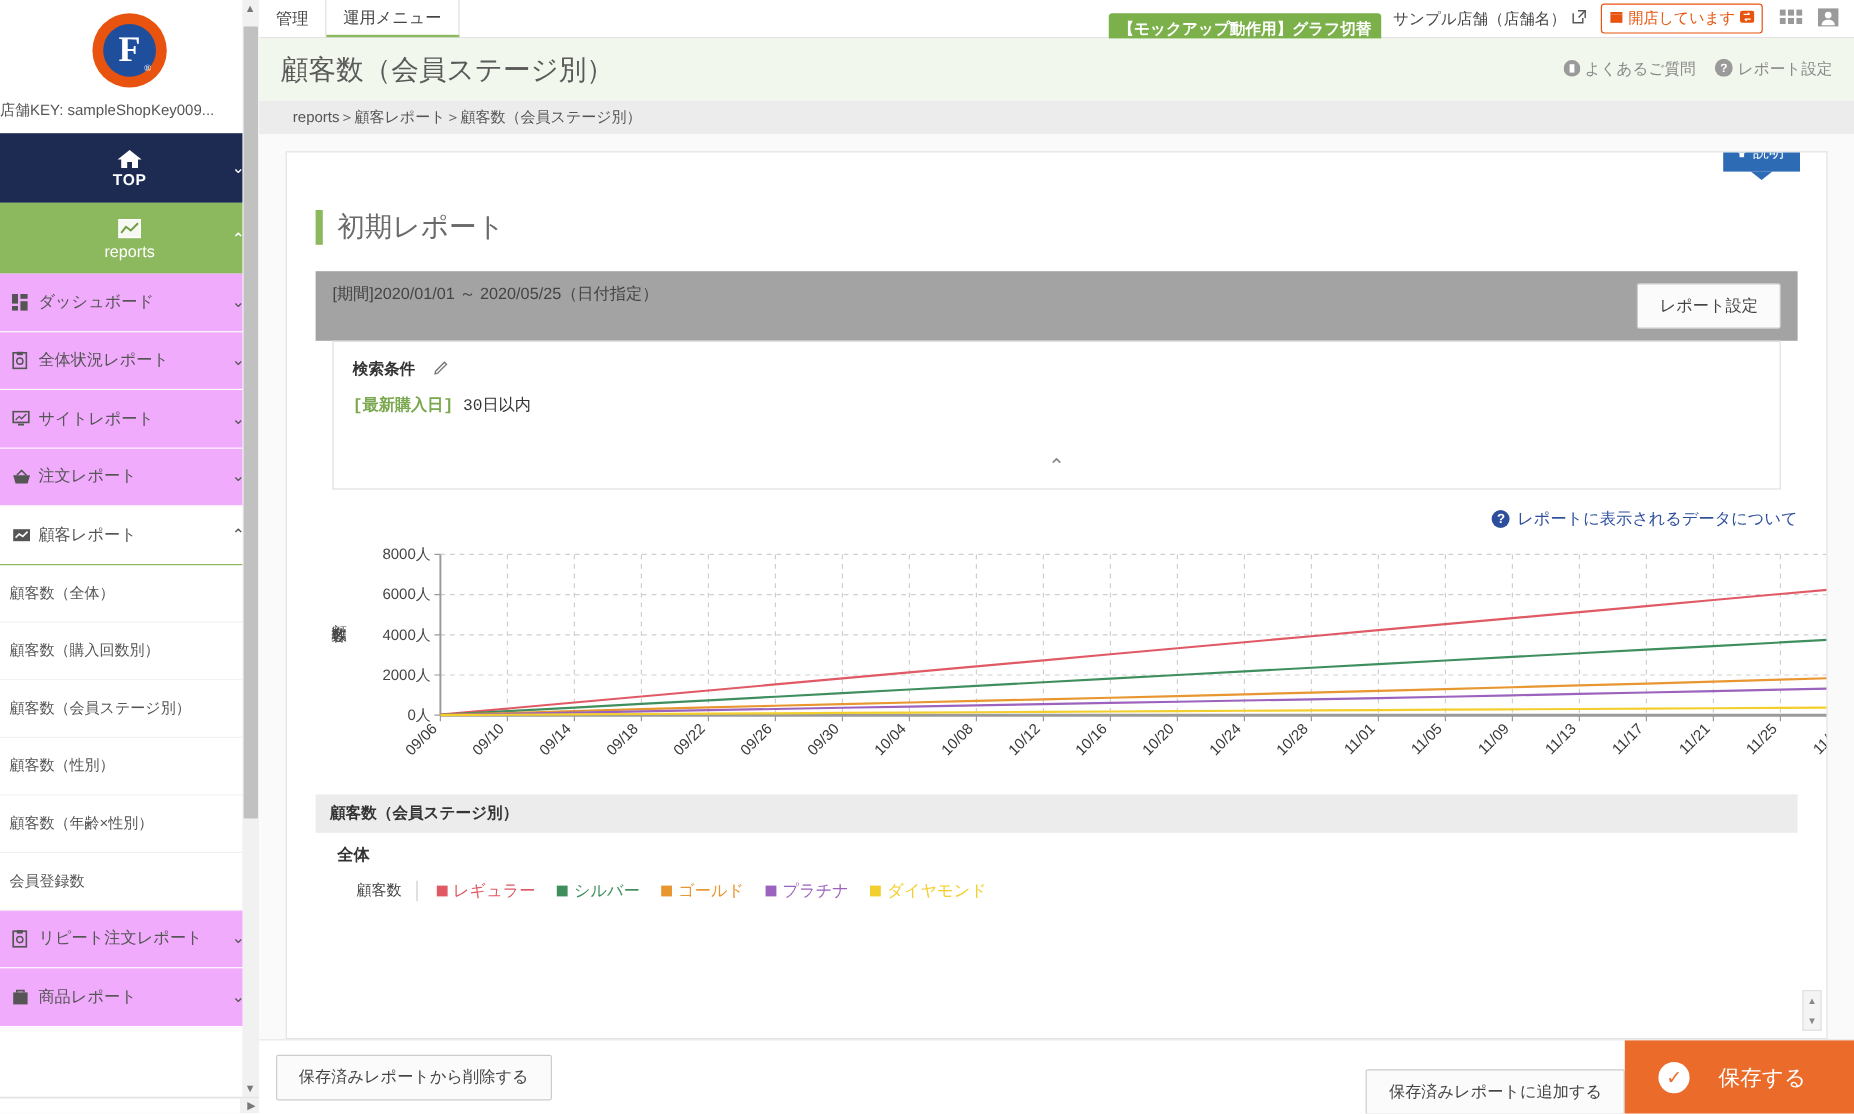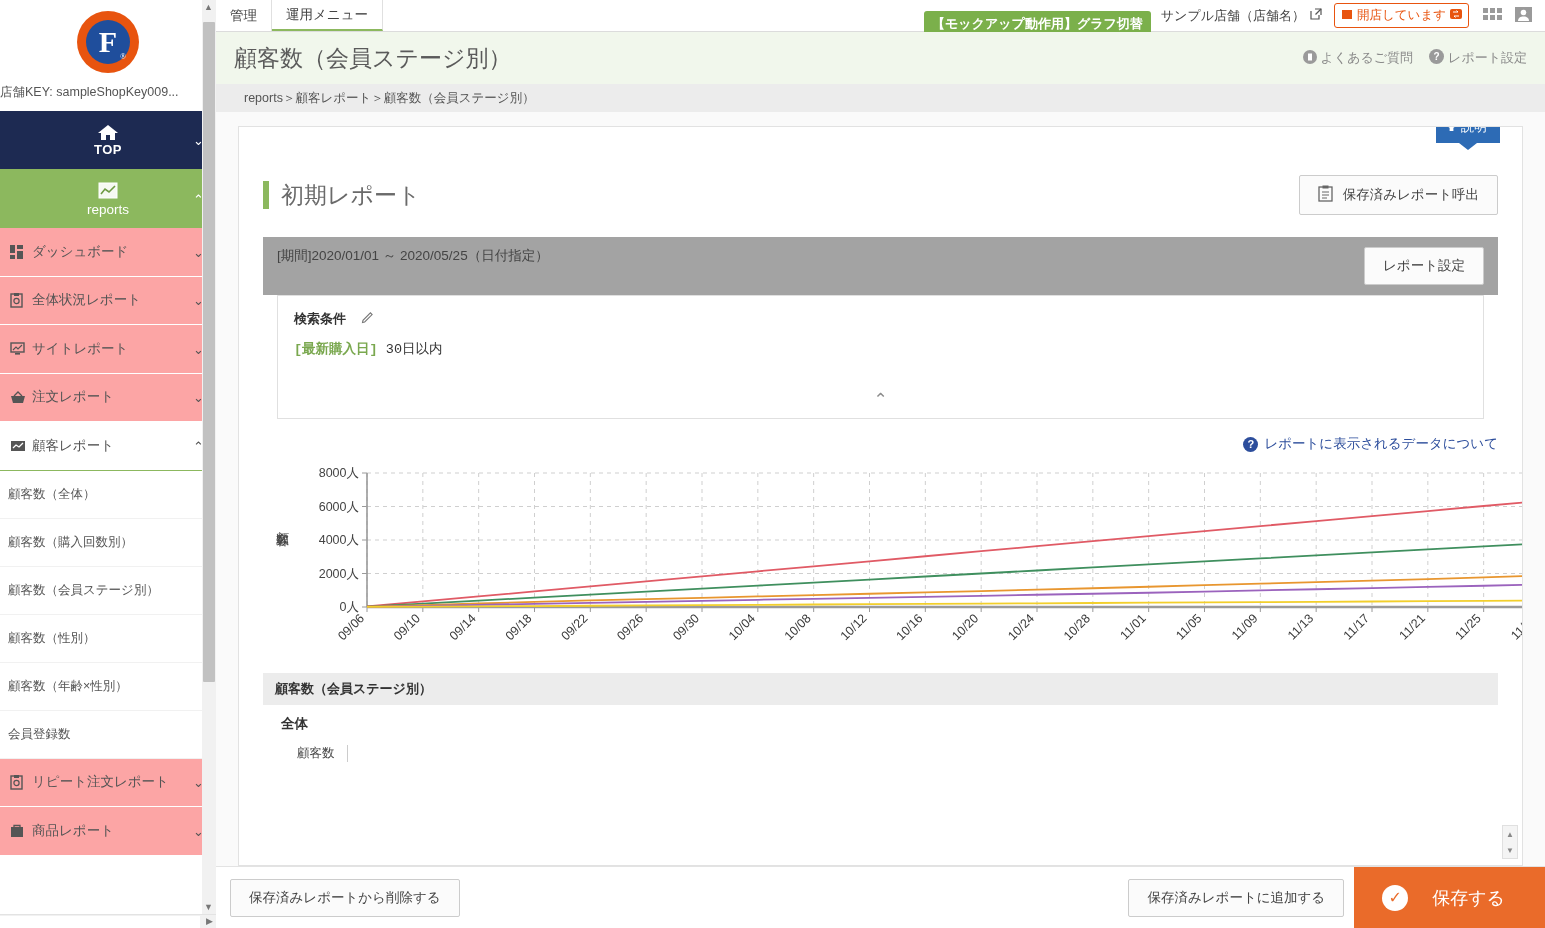--- a/index.html
+++ b/index.html
@@ -41,21 +41,21 @@
   .nav-reports {
     height:59px; background:#8cb85e; color:#fff; display:flex; flex-direction:column;
     align-items:center; justify-content:center; position:relative; cursor:pointer;
   }
   .nav-reports .lbl { font-size:13.5px; margin-top:2px; }
   .chev { position:absolute; right:12px; top:50%; transform:translateY(-50%); font-size:13px; }
   .nav-icon svg { display:block; }
 
   .group {
     height:48.5px; display:flex; align-items:center; padding-left:10px;
-    background:#fca5a5; border-bottom:1px solid #fff; position:relative; cursor:pointer;
+    background:#f0abfc; border-bottom:1px solid #fff; position:relative; cursor:pointer;
     color:#555; font-size:13.5px;
   }
   .group .gi { width:22px; display:flex; align-items:center; }
   .group.open { background:#fff; border-bottom:1px solid #8cb85e; }
   .sub {
     height:48px; display:flex; align-items:center; padding-left:8px;
     font-size:12.5px; color:#555; border-bottom:1px solid #f1f1f1; cursor:pointer;
     background:#fff;
   }
   .sub.active { background:#f4f4f4; color:#7aa84f; }
@@ -184,21 +184,21 @@
     border:1px solid #e0e0e0; display:flex; flex-direction:column; align-items:center;
     justify-content:space-around; cursor:pointer;
   }
   .vscroll i { font-size:8px; color:#888; font-style:normal;}
 
   
   .footer {
     height:62px; background:#fff; border-top:1px solid #e3e3e3; display:flex;
     align-items:center; justify-content:space-between; padding:0 0 0 14px;
   }
-  .footer-right { display:flex; align-items:center; gap:10px;}
+  .footer-right { display:flex; align-items:flex-end; gap:0;}
   .btn-save {
     background:#ea6b2a; color:#fff; border:none; font-size:18px; height:62px;
     padding:0 40px 0 28px; display:flex; align-items:center; gap:24px; cursor:pointer;
     font-family:inherit;
   }
   .btn-save .ck {
     width:26px;height:26px;border-radius:50%;background:#fff;color:#ea6b2a;
     display:flex;align-items:center;justify-content:center;font-size:16px;font-weight:bold;
   }
 </style>
@@ -446,30 +446,20 @@
             <svg width="11" height="14" viewBox="0 0 11 14">
                 <circle cx="5.5" cy="5" r="4.4" fill="#fff"></circle>
                 <rect x="3.6" y="8.6" width="3.8" height="3.4" fill="#fff"></rect>
               </svg>
           </span>
           <span>説明</span>
         </div>
 
         <div class="rpt-head">
           <div class="rpt-title">初期レポート</div>
-          <div class="btn">
-            <span>
-              <svg width="15" height="17" viewBox="0 0 15 17">
-                  <rect x="1" y="2" width="13" height="14" fill="none" stroke="#666" stroke-width="1.3"></rect>
-                  <rect x="4.5" y="0.5" width="6" height="3" fill="#666"></rect>
-                  <path d="M4 7h7M4 10h7M4 13h5" stroke="#666" stroke-width="1"></path>
-                </svg>
-            </span>
-            <span>保存済みレポート呼出</span>
-          </div>
         </div>
 
         <div class="period-row">
           <div class="period-txt">[期間]2020/01/01 ～ 2020/05/25（日付指定）</div>
           <div class="btn">
             <span>レポート設定</span>
           </div>
         </div>
 
         <div class="cond-box">
@@ -592,20 +582,42 @@
               <polyline points="72,147.74875 127.83333333333334,146.1575 183.66666666666669,144.4825 239.5,142.975 295.33333333333337,141.4675 351.1666666666667,140.1275 407,138.7875 462.8333333333333,137.4475 518.6666666666667,136.1075 574.5,134.7675 630.3333333333334,133.4275 686.1666666666666,132.0875 742,130.57999999999998 797.8333333333334,129.24 853.6666666666666,127.7325 909.5,126.225 965.3333333333334,124.7175 1021.1666666666666,123.21000000000001 1077,121.7025 1132.8333333333333,120.0275 1188.6666666666667,118.35249999999999 1244.5,116.6775 1300.3333333333333,115.0025 1356.1666666666667,113.3275 1412,111.98750000000001" fill="none" stroke="#e8962f" stroke-width="1.8"></polyline>
               <polyline points="72,147.8325 127.83333333333334,146.8275 183.66666666666669,145.8225 239.5,144.8175 295.33333333333337,143.8125 351.1666666666667,142.8075 407,141.8025 462.8333333333333,140.7975 518.6666666666667,139.7925 574.5,138.7875 630.3333333333334,137.7825 686.1666666666666,136.7775 742,135.7725 797.8333333333334,134.7675 853.6666666666666,133.7625 909.5,132.59 965.3333333333334,131.4175 1021.1666666666666,130.245 1077,129.0725 1132.8333333333333,127.9 1188.6666666666667,126.72749999999999 1244.5,125.555 1300.3333333333333,124.3825 1356.1666666666667,123.21000000000001 1412,122.0375" fill="none" stroke="#9b63bd" stroke-width="1.8"></polyline>
               <polyline points="72,147.91625 127.83333333333334,147.6315 183.66666666666669,147.33 239.5,147.0285 295.33333333333337,146.727 351.1666666666667,146.4255 407,146.124 462.8333333333333,145.8225 518.6666666666667,145.521 574.5,145.2195 630.3333333333334,144.918 686.1666666666666,144.6165 742,144.315 797.8333333333334,144.0135 853.6666666666666,143.712 909.5,143.4105 965.3333333333334,143.109 1021.1666666666666,142.8075 1077,142.506 1132.8333333333333,142.2045 1188.6666666666667,141.903 1244.5,141.6015 1300.3333333333333,141.3 1356.1666666666667,140.9985 1412,140.7975" fill="none" stroke="#f2cf2c" stroke-width="1.8"></polyline>
             </svg>
         </div>
 
         <div class="tbl-title">顧客数（会員ステージ別）</div>
         <div class="tbl-sub">全体</div>
         <div class="legend-row">
           <div class="legend-head">顧客数</div>
+          <div class="legend-items" id="legend-items">
+              <div class="legend-item">
+                <span class="legend-sw" style="background:#e05a65"></span>
+                <span style="color:#e05a65">レギュラー</span>
+              </div>
+              <div class="legend-item">
+                <span class="legend-sw" style="background:#3f8f5e"></span>
+                <span style="color:#3f8f5e">シルバー</span>
+              </div>
+              <div class="legend-item">
+                <span class="legend-sw" style="background:#e8962f"></span>
+                <span style="color:#e8962f">ゴールド</span>
+              </div>
+              <div class="legend-item">
+                <span class="legend-sw" style="background:#9b63bd"></span>
+                <span style="color:#9b63bd">プラチナ</span>
+              </div>
+              <div class="legend-item">
+                <span class="legend-sw" style="background:#f2cf2c"></span>
+                <span style="color:#f2cf2c">ダイヤモンド</span>
+              </div>
+            </div>
         </div>
 
         <div class="vscroll">
           <i>▲</i>
           <i>▼</i>
         </div>
       </div>
     </div>
 
     <div class="footer">

